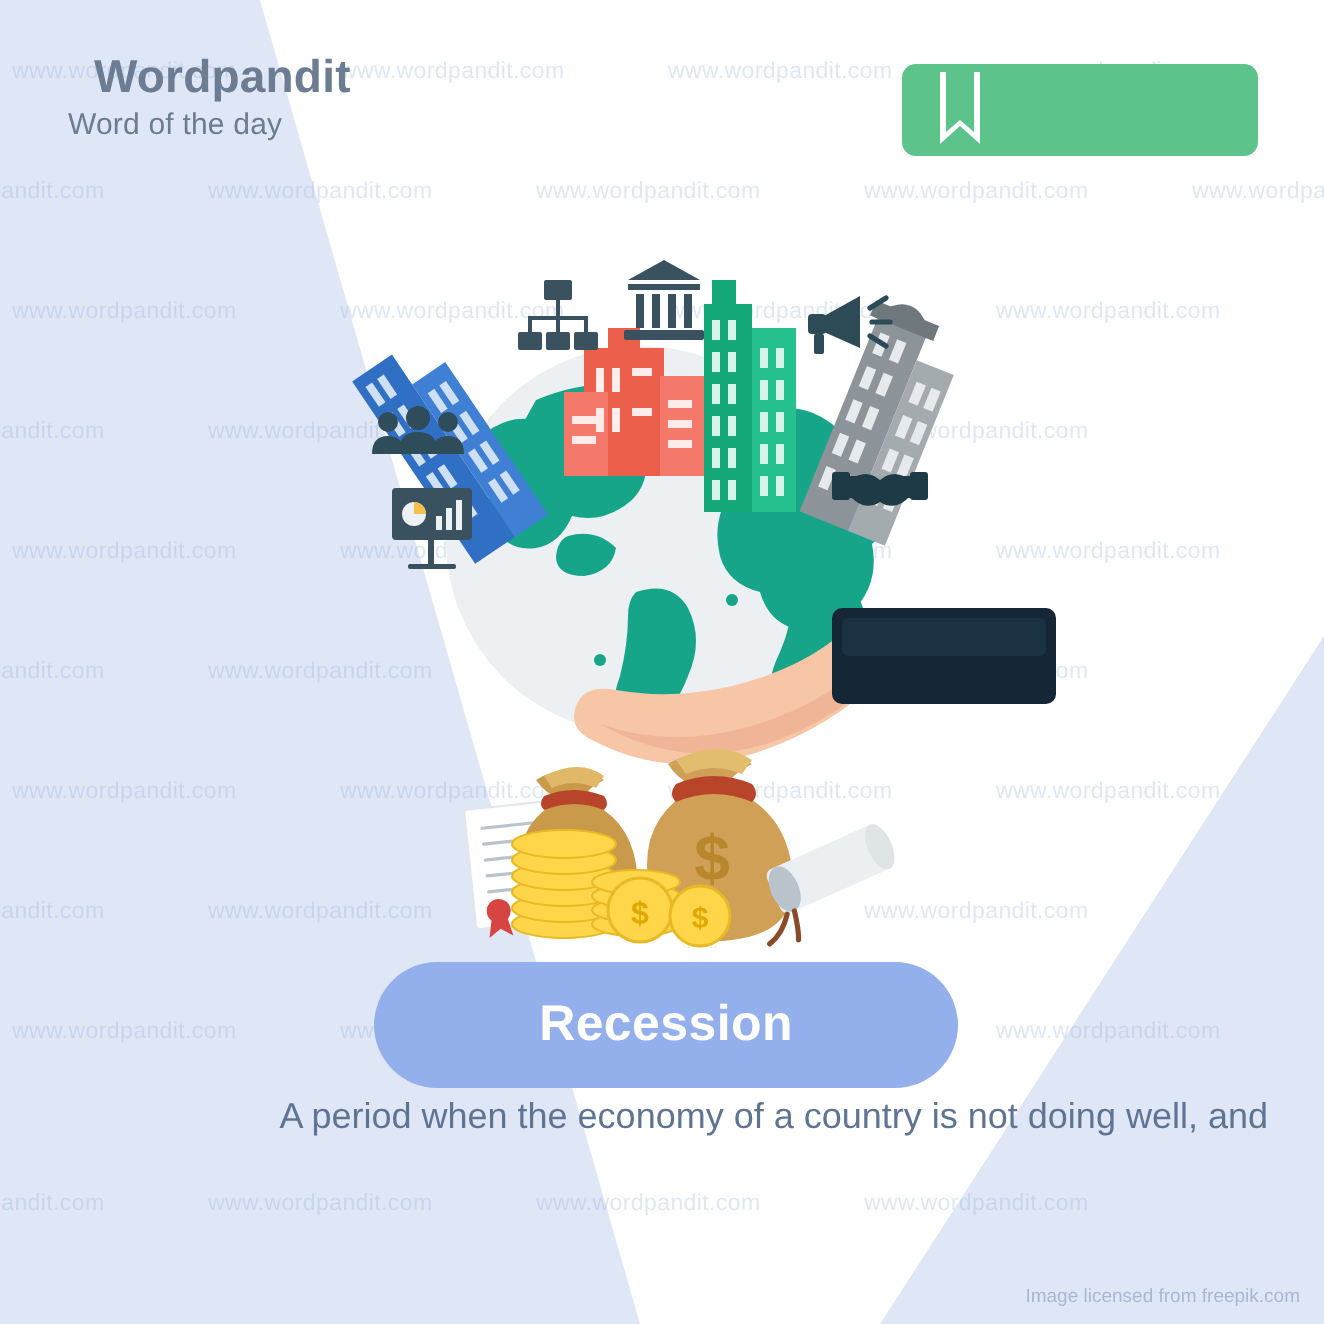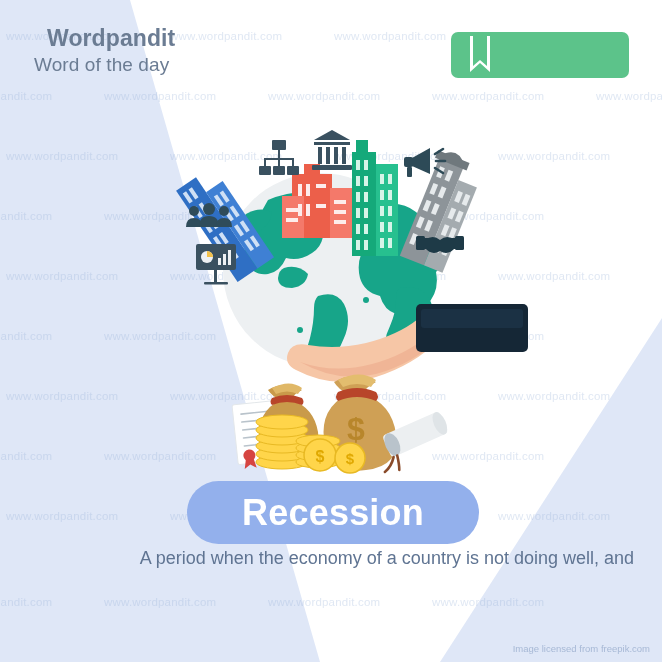--- a/index.html
+++ b/index.html
@@ -61,21 +61,21 @@
     z-index: 8;
   }
   .brand-title {
     font-size: 23px;
     font-weight: bold;
     color: #6b7c93;
     letter-spacing: .1px;
     line-height: 1.15;
   }
   .brand-sub {
-    font-size: 19px;
+    font-size: 15px;
     font-weight: normal;
     color: #6b7c93;
     margin-top: 3px;
     margin-left: -13px;
     letter-spacing: .1px;
   }
 
   
   .logo {
     position: absolute;
@@ -126,21 +126,21 @@
     height: 63px;
     background: #93b0ec;
     border-radius: 32px;
     display: flex;
     align-items: center;
     justify-content: center;
     z-index: 10;
   }
   .word-pill-text {
     color: #ffffff;
-    font-size: 36px;
+    font-size: 25px;
     font-weight: bold;
     letter-spacing: .2px;
   }
 
   
   .definition {
     position: absolute;
     left: 0;
     top: 545px;
     width: 662px;

